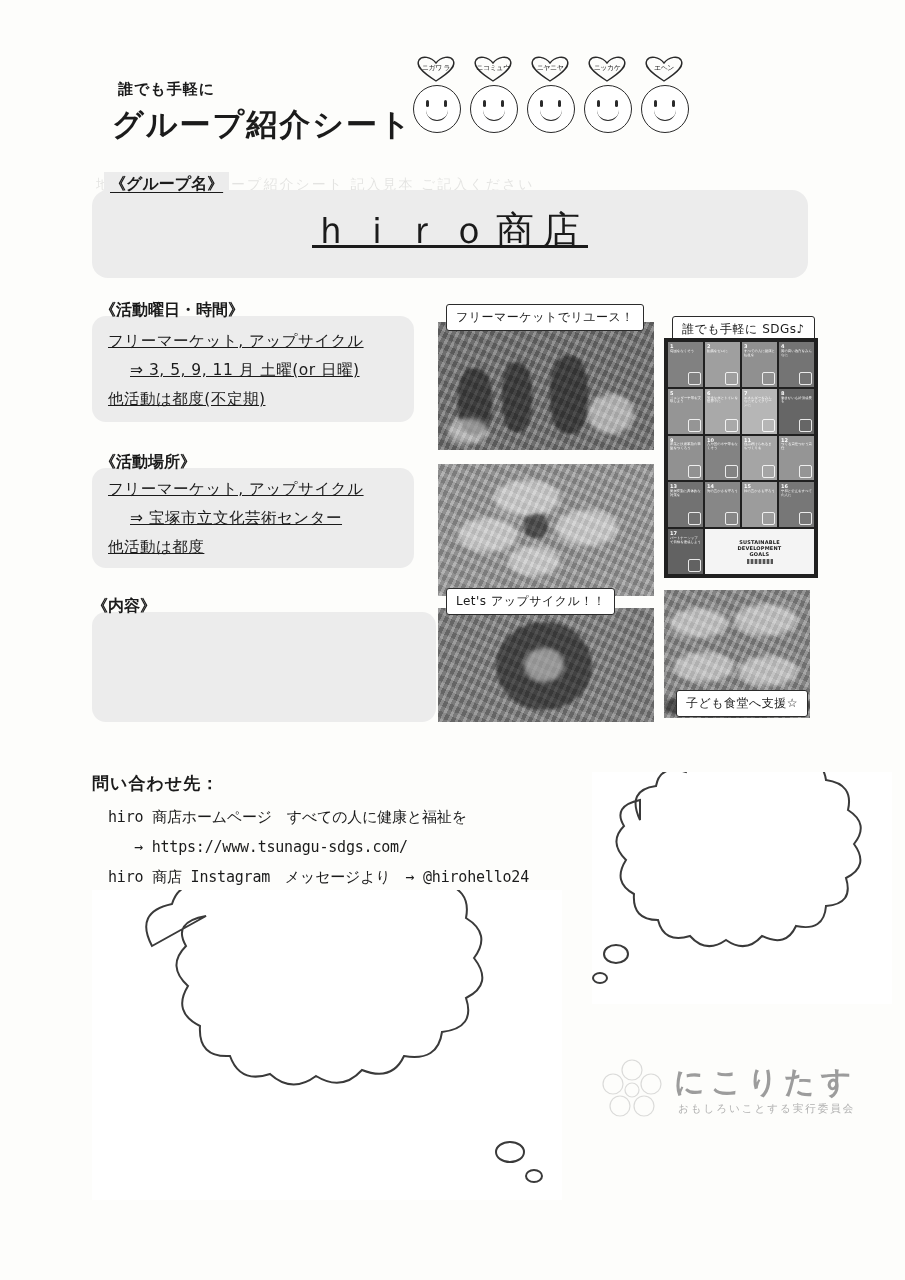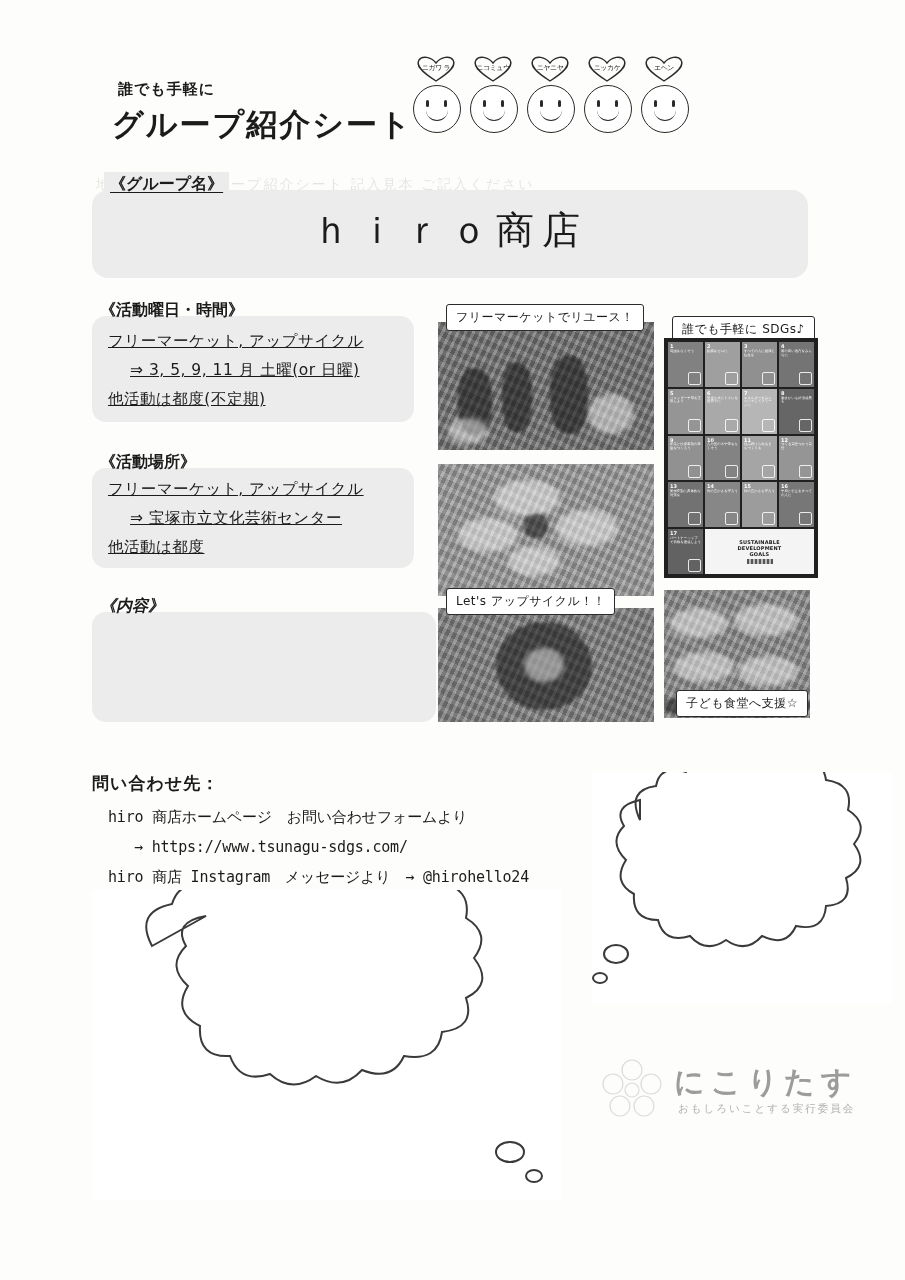--- a/index.html
+++ b/index.html
@@ -125,30 +125,31 @@
     padding: 2px 6px;
   }
   .groupname-text {
     position: absolute;
     left: 92px; top: 205px;
     width: 716px;
     text-align: center;
     font-size: 38px;
     letter-spacing: 8px;
     font-weight: 500;
+    text-decoration: underline;
   }
 
   
   .box-a { left: 92px; top: 316px; width: 322px; height: 106px; }
   .box-b { left: 92px; top: 468px; width: 322px; height: 100px; }
   .box-c { left: 92px; top: 612px; width: 344px; height: 110px; }
 
   .lbl-a { left: 100px; top: 300px; }
   .lbl-b { left: 100px; top: 452px; }
-  .lbl-c { left: 100px; top: 596px; font-style: italic; }
+  .lbl-c { left: 92px; top: 596px; }
 
   .lines {
     position: absolute;
     font-size: 15.5px;
     line-height: 29px;
     letter-spacing: 0.5px;
     text-decoration: underline;
   }
   .lines .indent { padding-left: 22px; }
 
@@ -547,21 +548,21 @@
     <div class="sdg-logo">
       <span>SUSTAINABLE</span>
       <span>DEVELOPMENT</span>
       <span>GOALS</span>
       <span class="rings"></span>
     </div>
   </div>
 
   <div class="contact-title">問い合わせ先：</div>
   <div class="contact-lines">
-    <div>hiro 商店ホームページ　お問い合わせフォームより</div>
+    <div>hiro 商店ホームページ　すべての人に健康と福祉を</div>
     <div class="ind">→ https://www.tsunagu-sdgs.com/</div>
     <div>hiro 商店 Instagram　メッセージより　→ @hirohello24</div>
   </div>
 
   <div class="bubble pr-bubble">
     <svg class="cloud" viewBox="0 0 300 232" preserveAspectRatio="none">
       <path d="M48 48 q-14 -30 16 -34 q4 -22 30 -14 q12 -20 36 -8 q16 -18 36 -4 q20 -16 36 2 q28 -8 32 18 q28 4 22 30 q22 14 6 34 q16 22 -8 34 q8 26 -20 28 q-2 26 -30 20 q-10 22 -34 10 q-16 18 -36 4 q-20 14 -36 -4 q-26 8 -32 -16 q-26 0 -24 -26 q-22 -12 -8 -34 q-18 -18 -2 -34 q-12 -20 16 -26 z" fill="#ffffff" stroke="#3a3a3a" stroke-width="2"></path>
       <ellipse cx="24" cy="182" rx="12" ry="9" fill="#fff" stroke="#3a3a3a" stroke-width="2"></ellipse>
       <ellipse cx="8" cy="206" rx="7" ry="5" fill="#fff" stroke="#3a3a3a" stroke-width="2"></ellipse>
     </svg>

